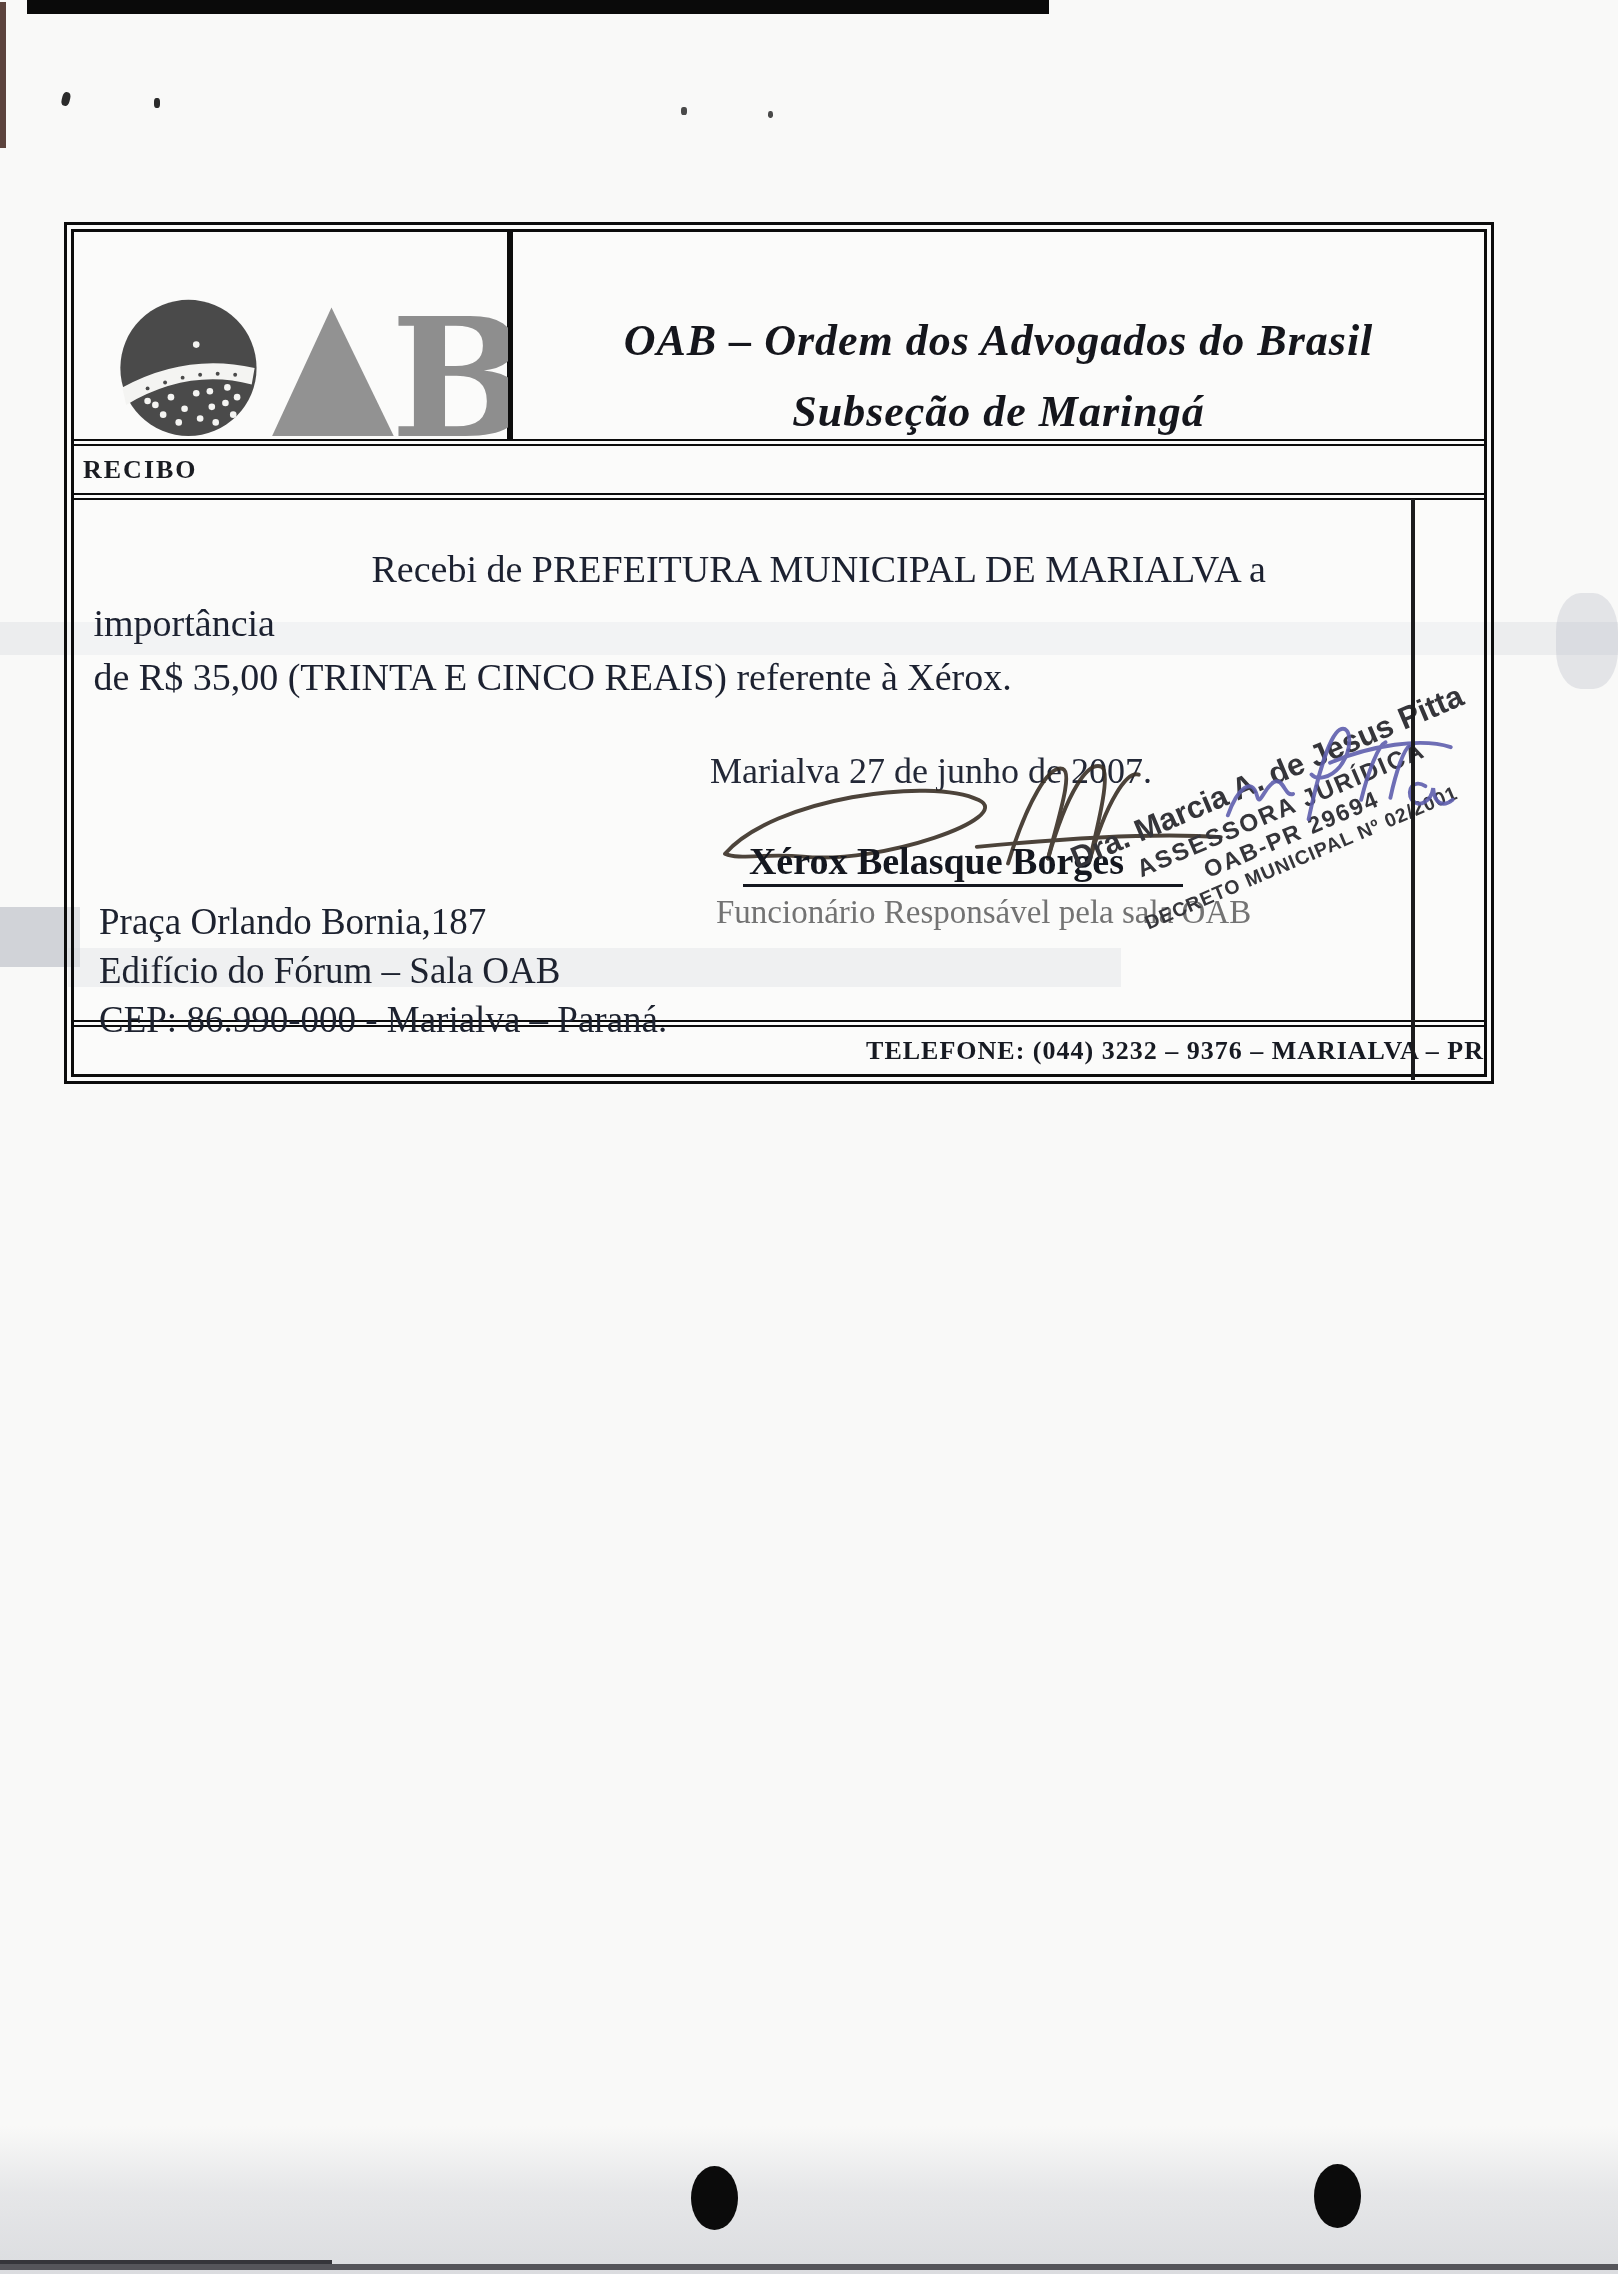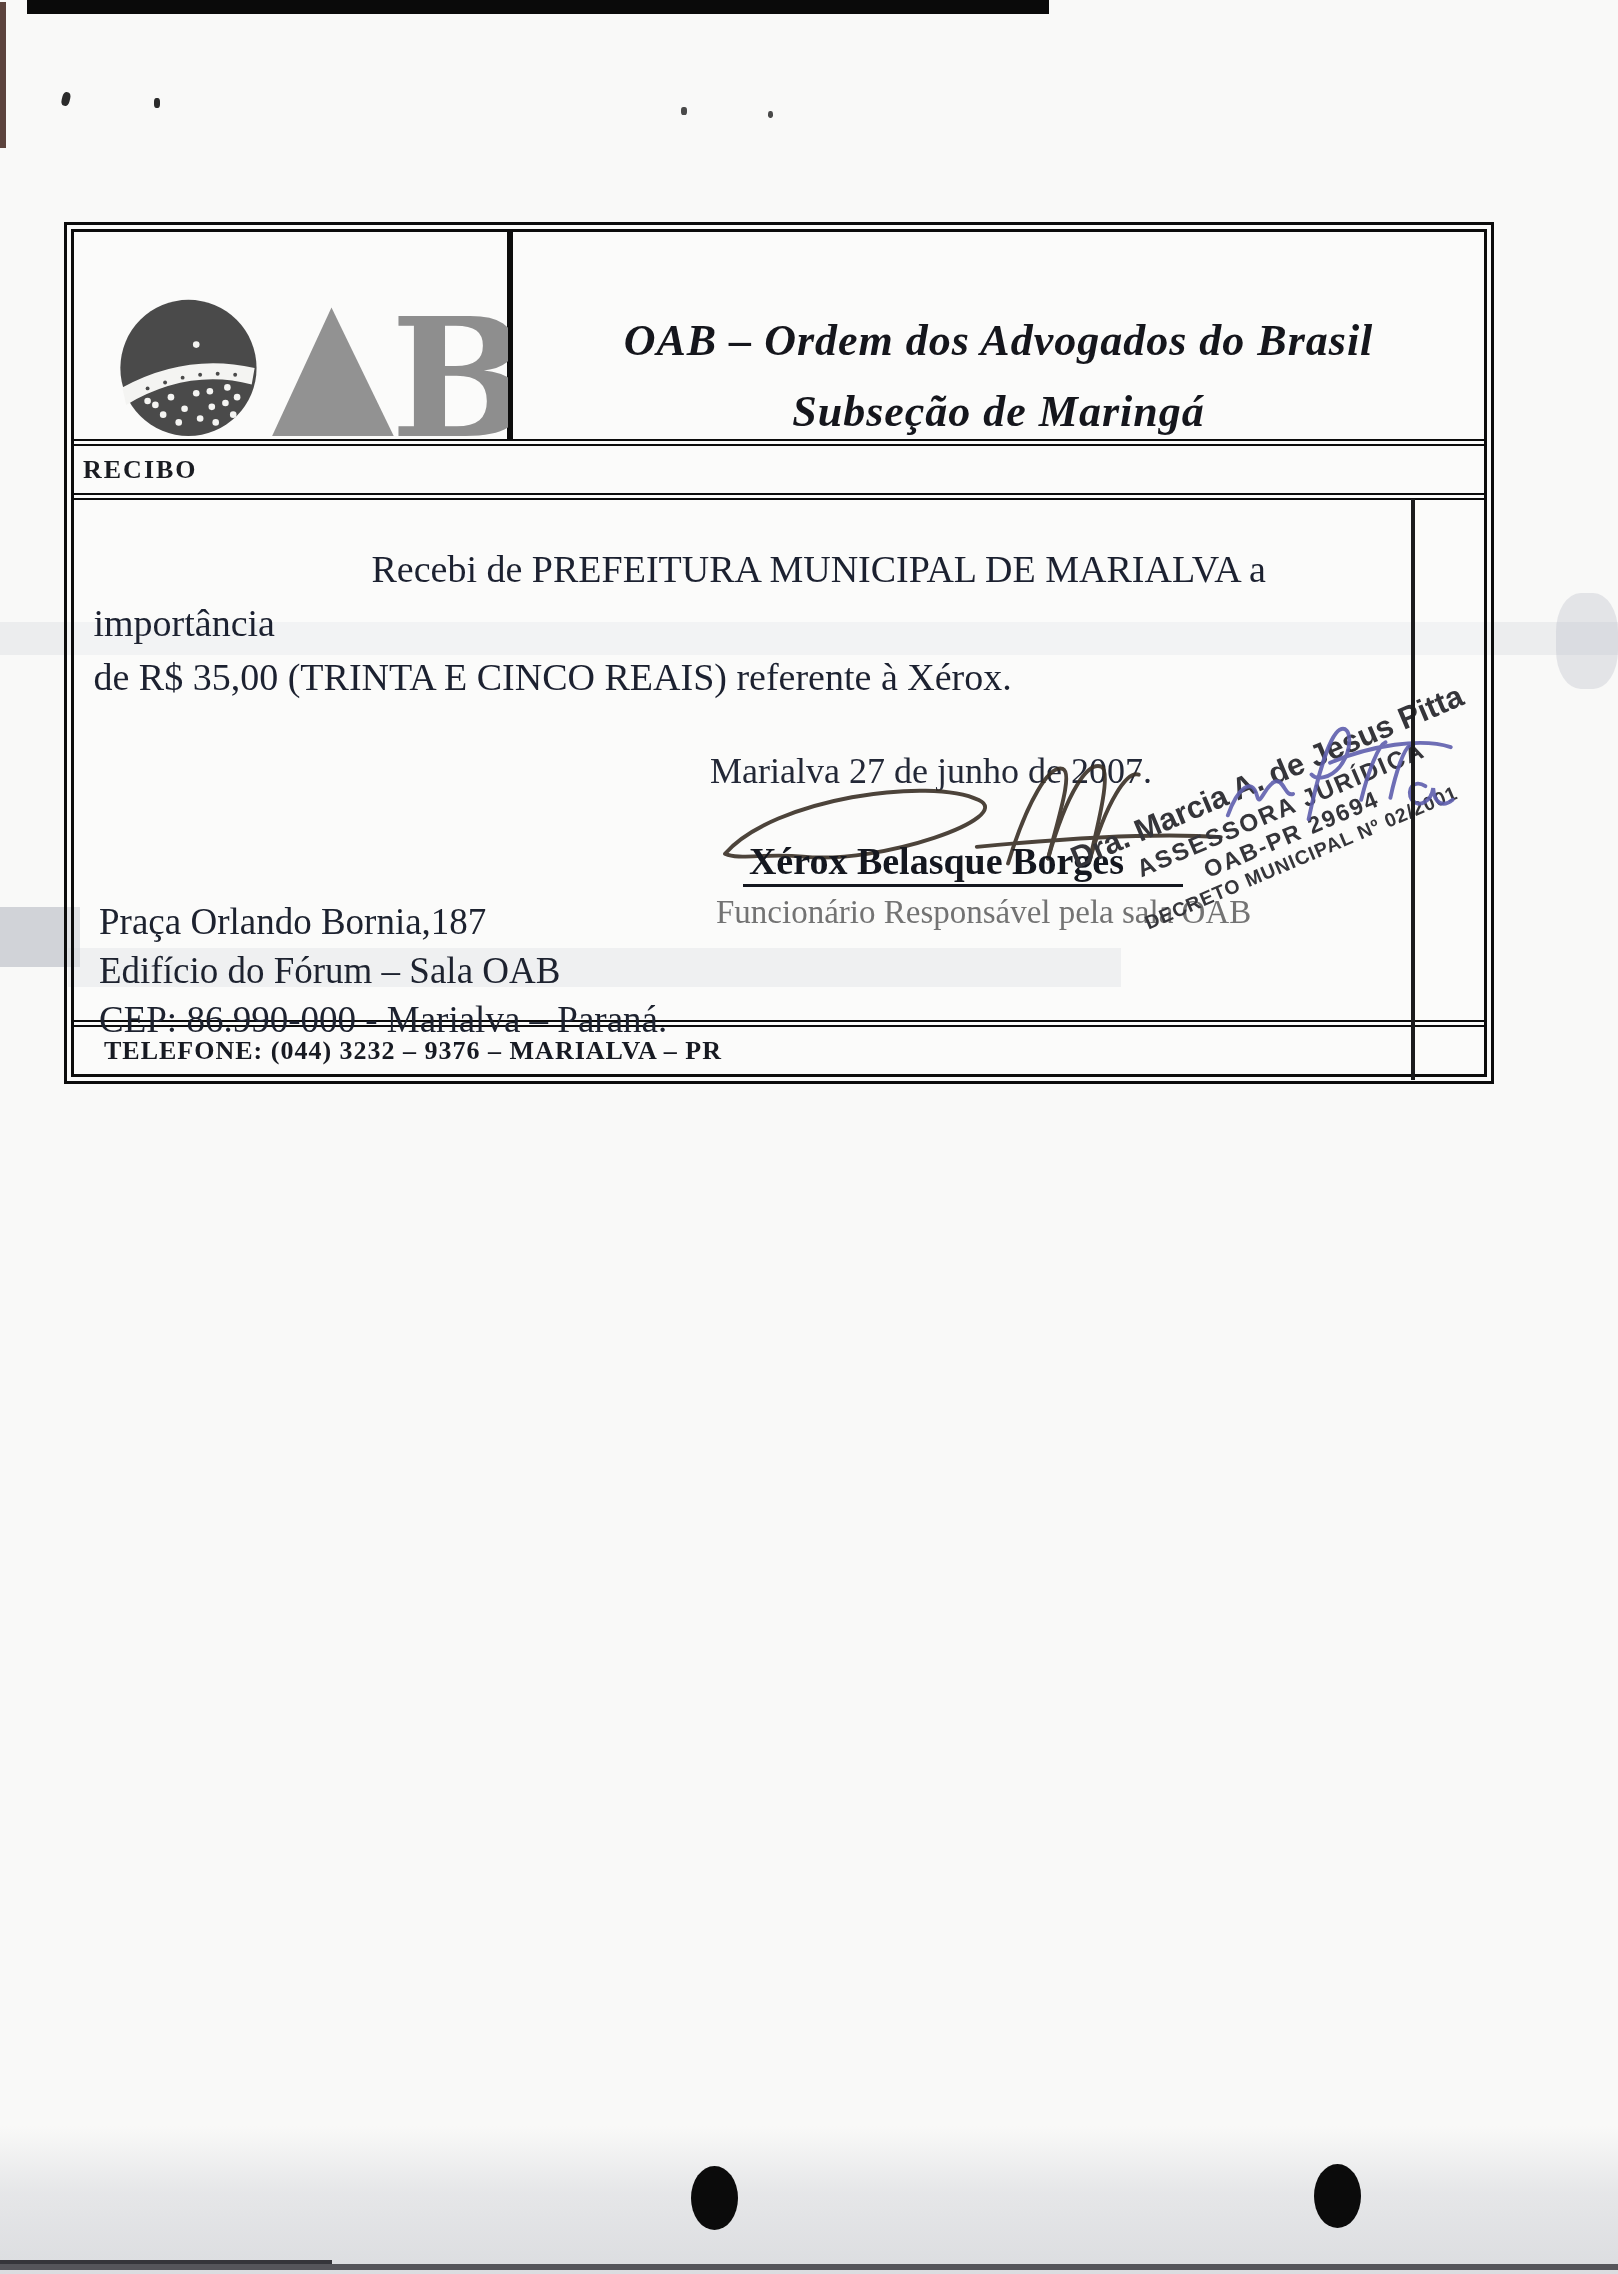--- a/index.html
+++ b/index.html
@@ -63,21 +63,21 @@
     font-family:"Liberation Sans", sans-serif; color:#35353a;
   }
   .stamp .s1 { font-size:31px; font-weight:bold; white-space:nowrap; }
   .stamp .s2 { font-size:24.4px; font-weight:bold; letter-spacing:2px; margin-top:2.9px; }
   .stamp .s3 { font-size:23.4px; font-weight:bold; letter-spacing:2px; }
   .stamp .s4 { font-size:19.5px; font-weight:bold; letter-spacing:1px; }
   .sig-blue { position:absolute; left:1139px; top:218px; }
 
   .address { position:absolute; left:25px; top:390px; font-size:37px; color:#1d222f; line-height:49px; white-space:nowrap;margin-top:7px; }
 
-  .footer-row  { height:47px; border-top:7.8px double #0c0c0c; display:flex; align-items:center; padding-left:30px; }
+  .footer-row  { height:47px; border-top:7.8px double #0c0c0c; display:flex; align-items:center; padding-left:24px;justify-content:flex-end; }
   .footer-text { font-size:26px; font-weight:bold; letter-spacing:1px; color:#171a22; white-space:nowrap; }
 </style>
 </head>
 <body>
 
 <div class="page">
 
   <div class="top-bar"></div>
   <div class="left-edge"></div>
   <div class="speck" style="left:62px; top:92px; width:7.8px; height:13.7px; transform:rotate(14deg);"></div>

